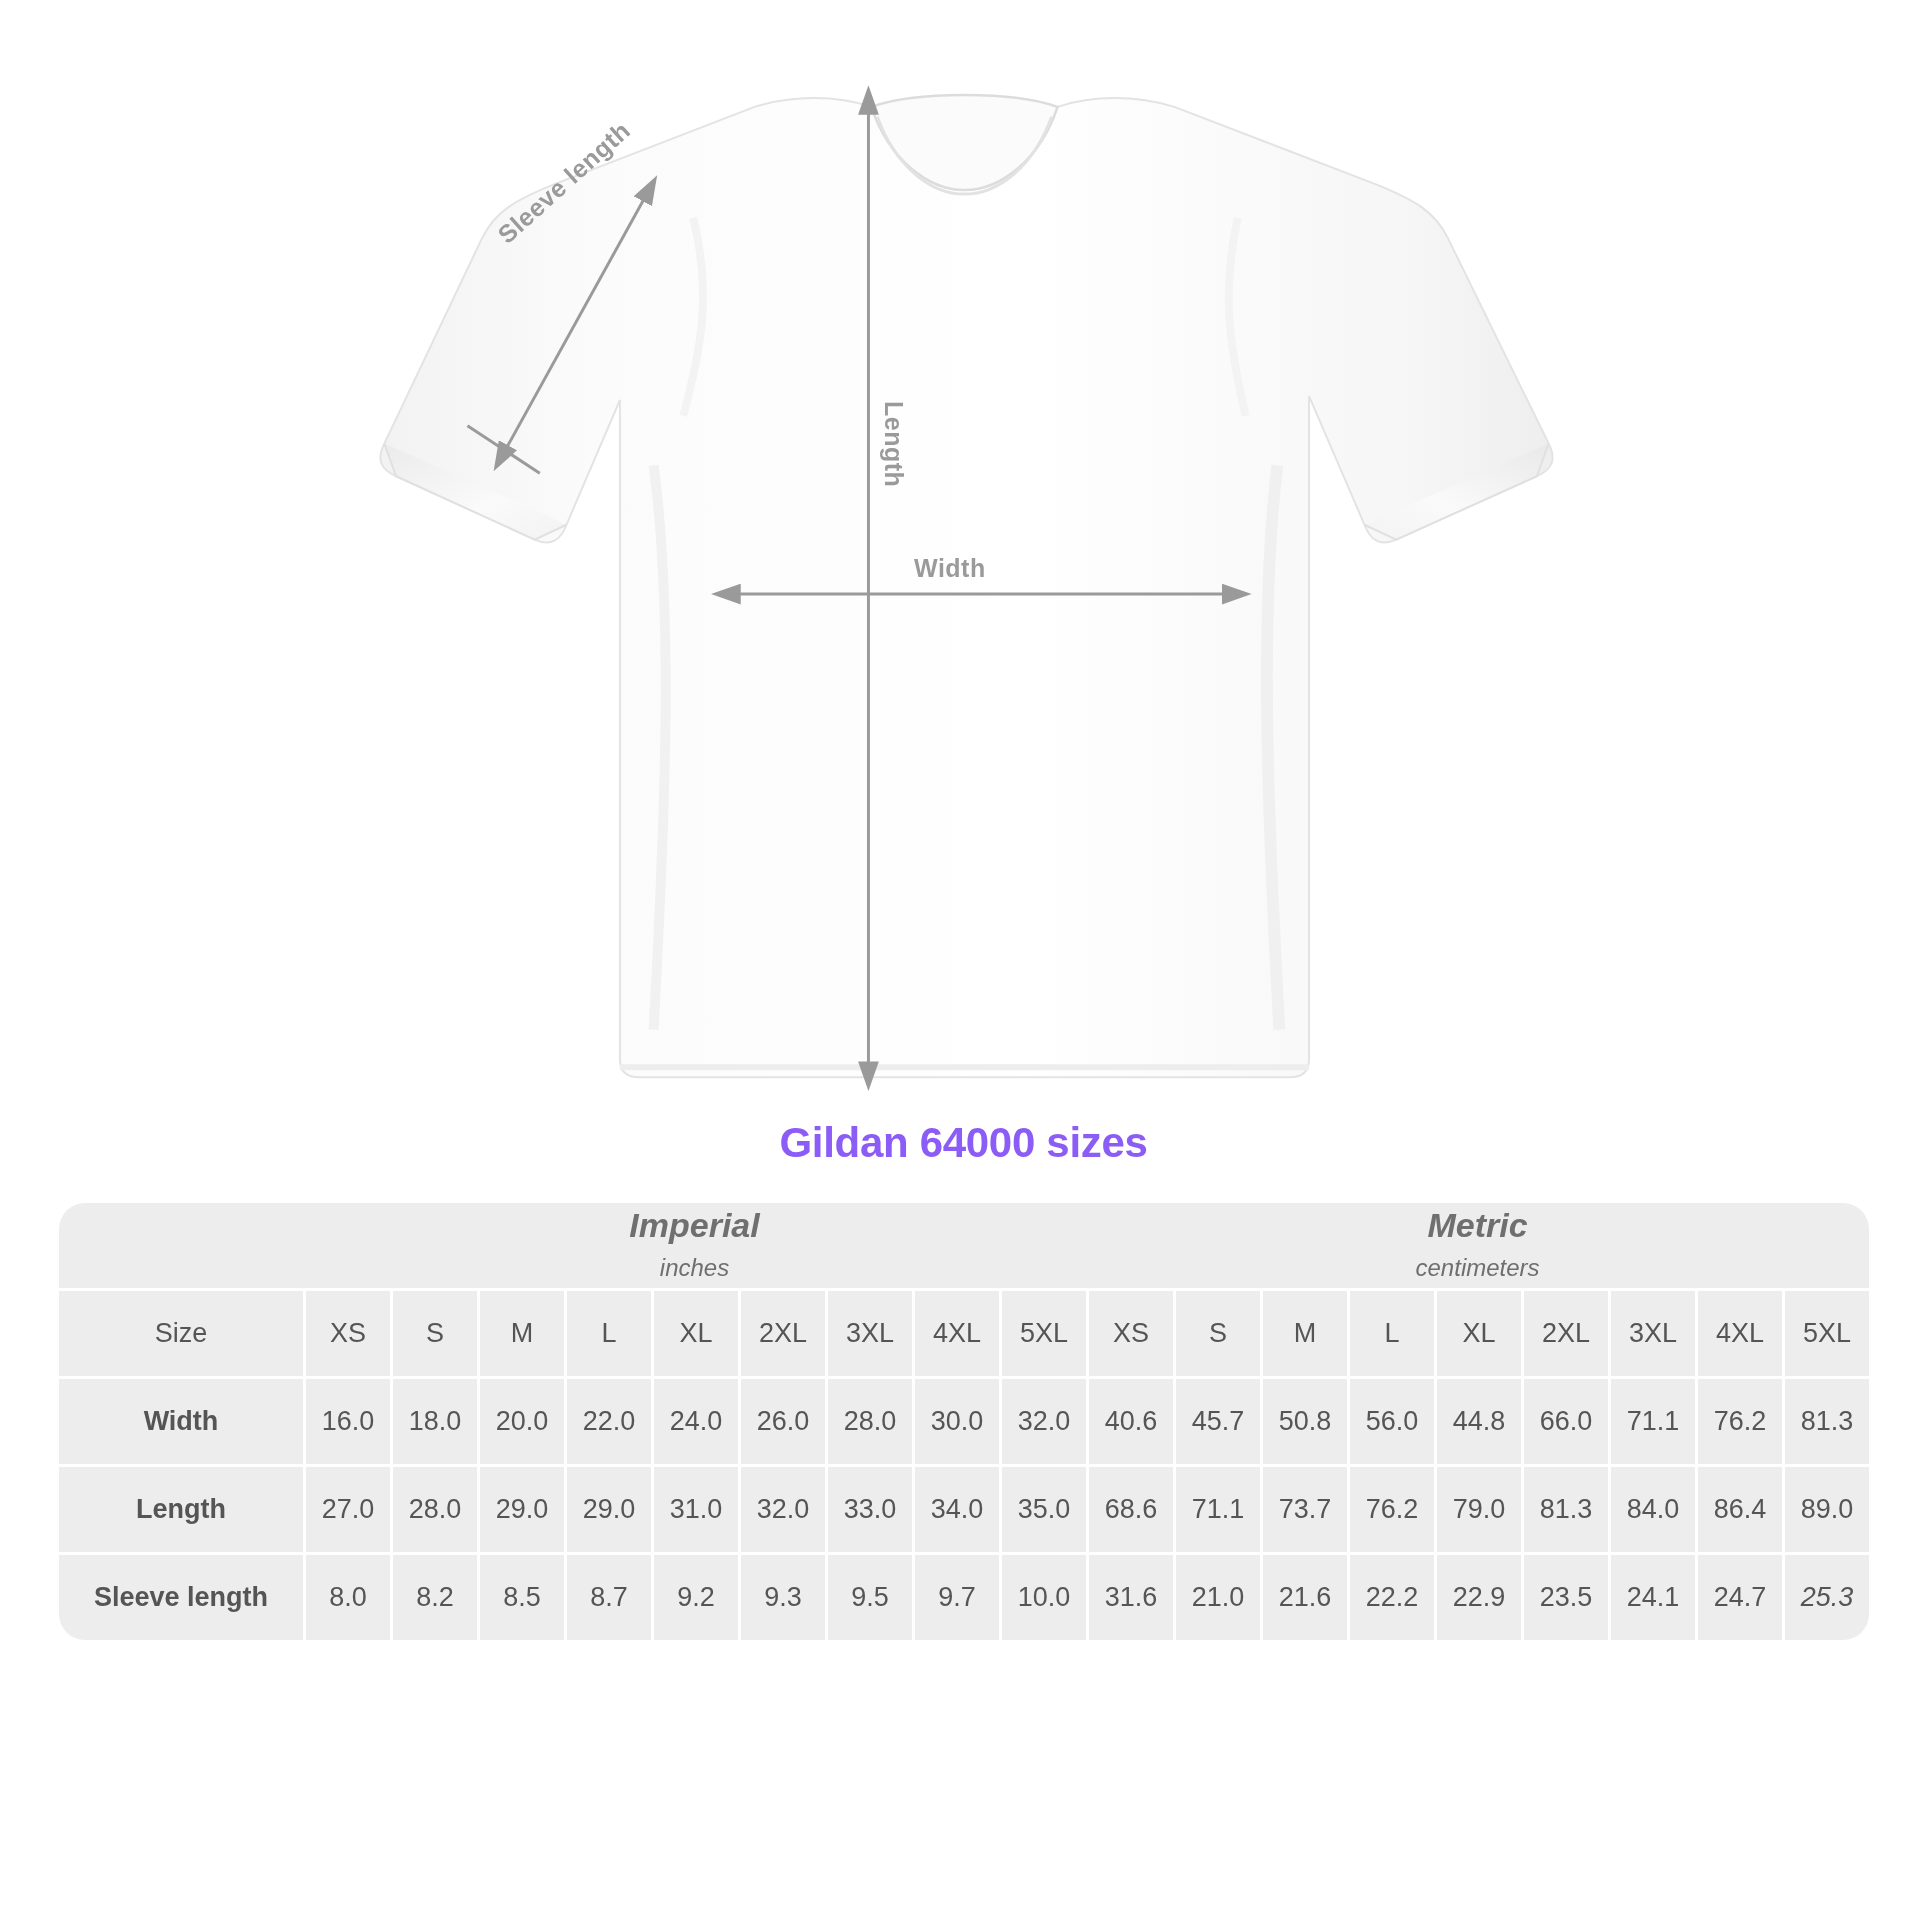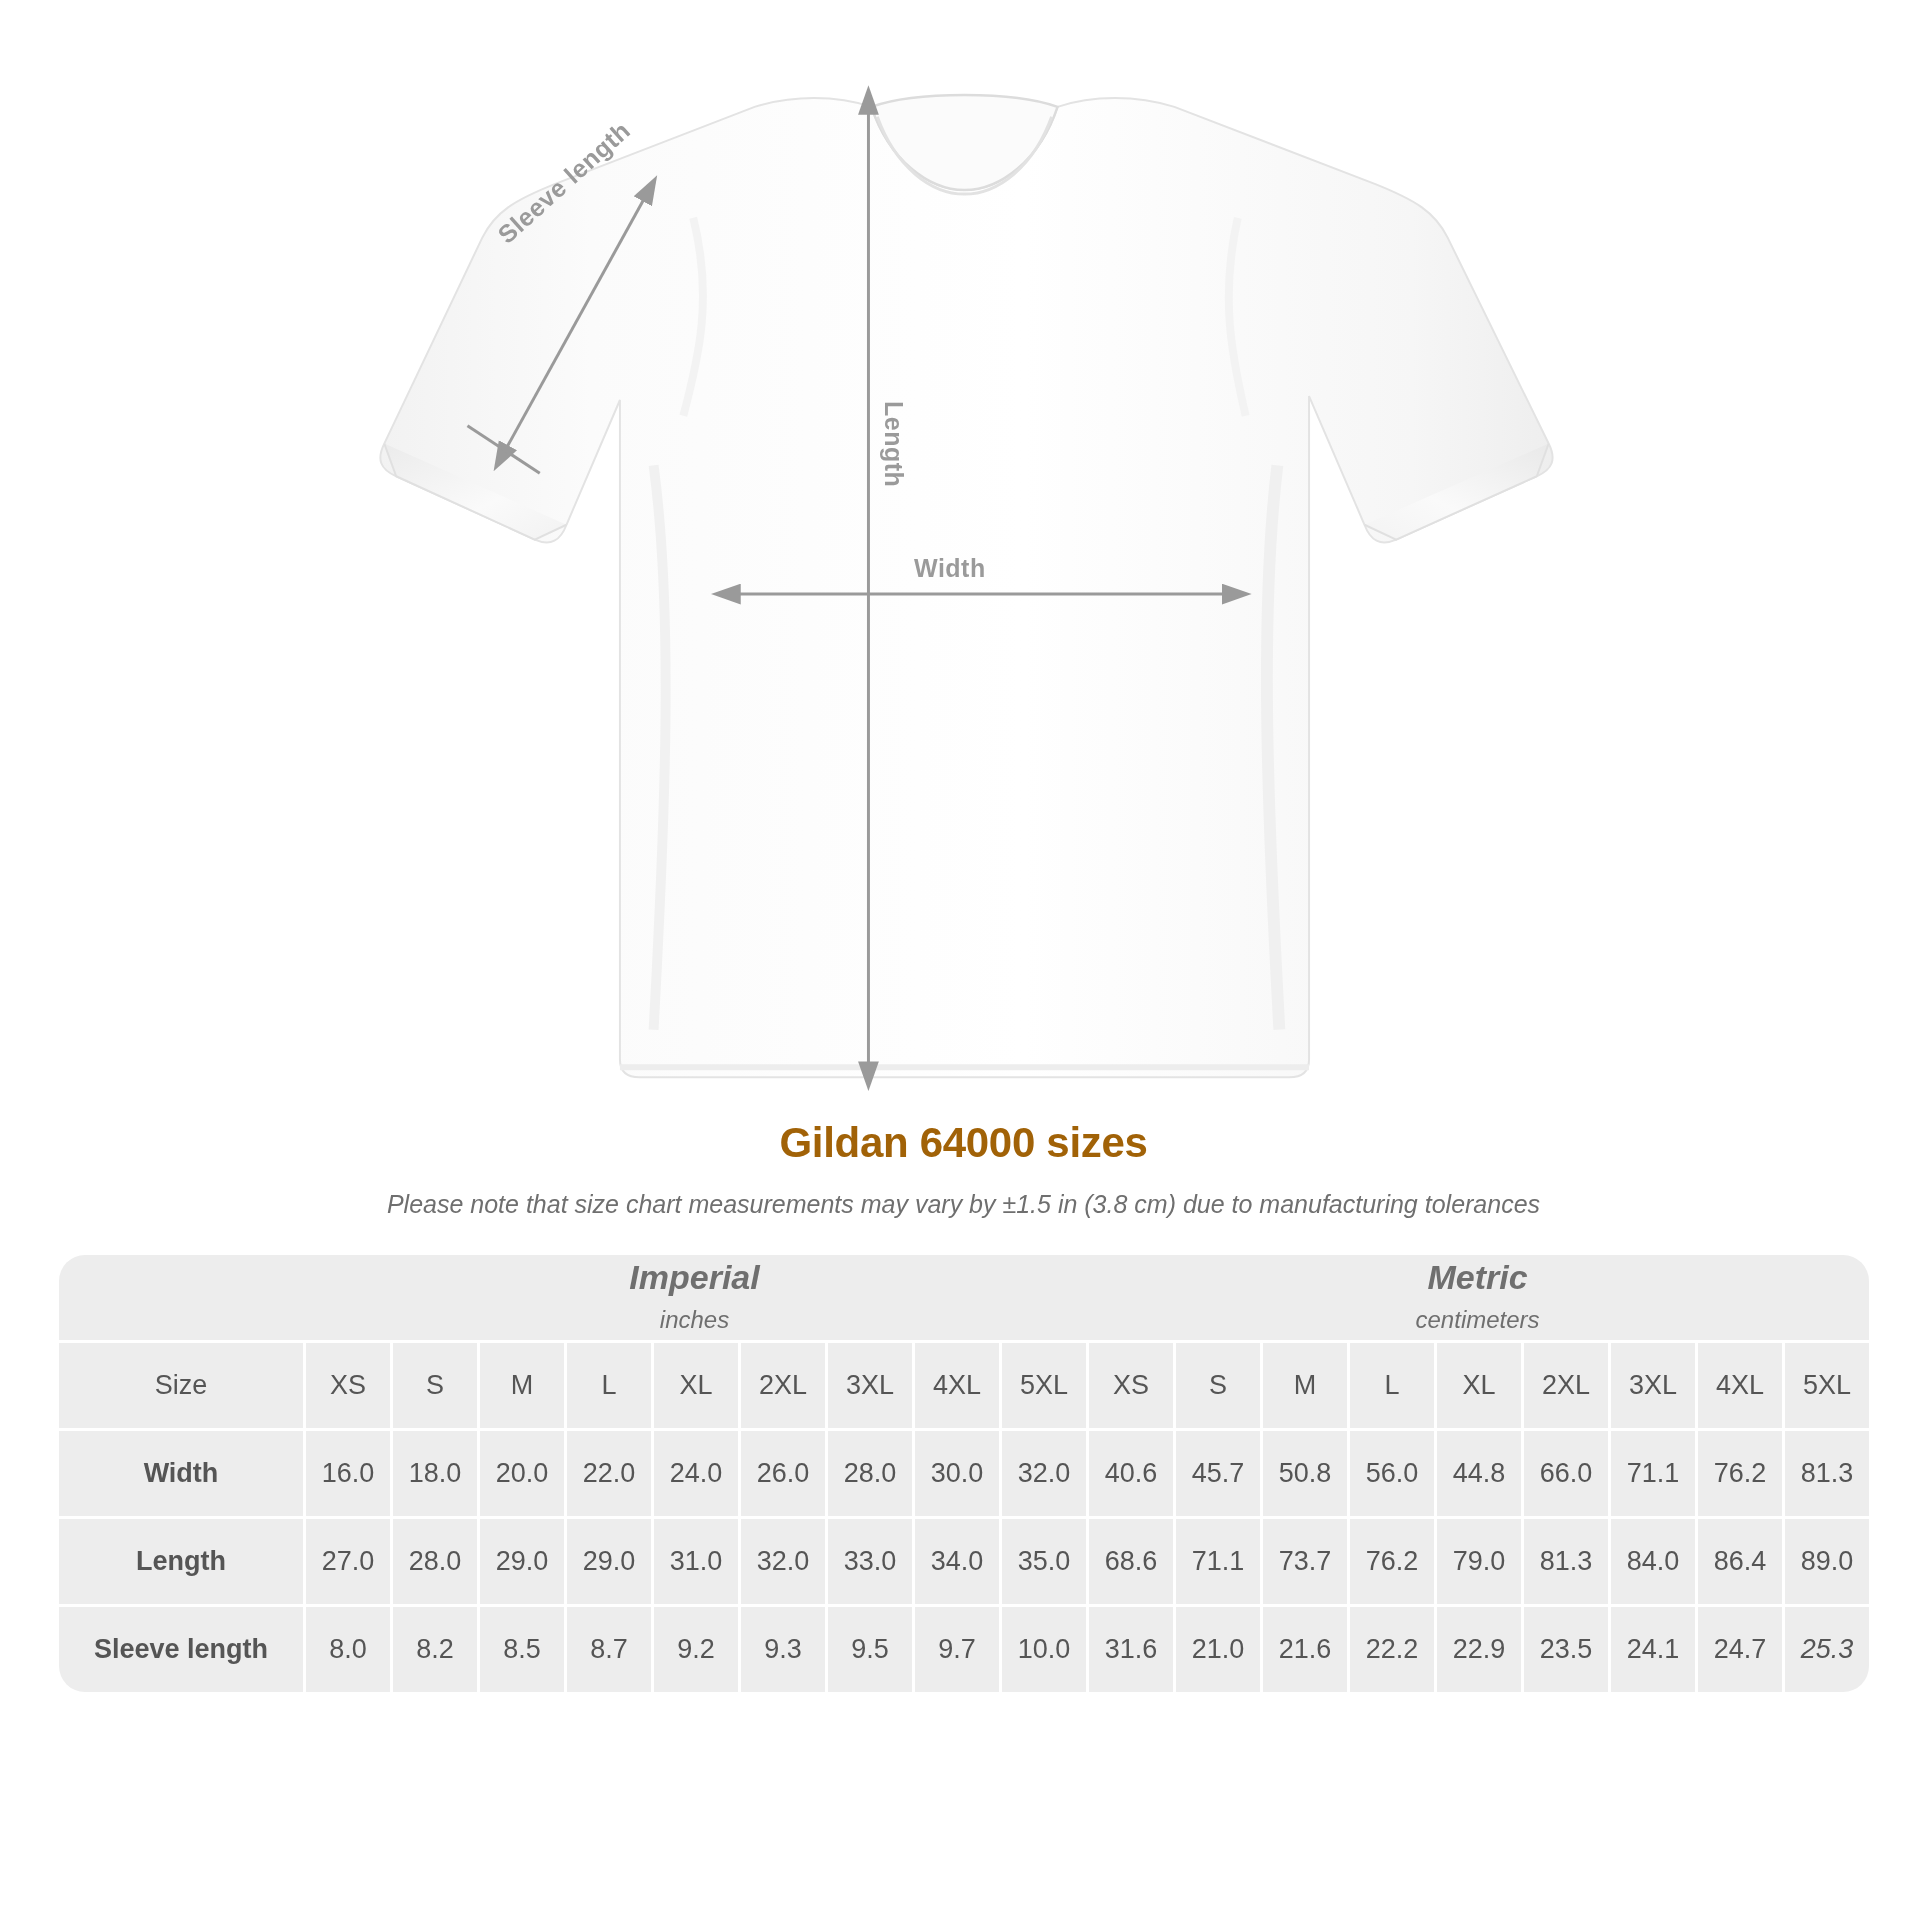--- a/index.html
+++ b/index.html
@@ -60,21 +60,21 @@
   }
 
   
   .title-block {
     text-align: center;
     margin-top: 20px;
   }
   .chart-title {
     font-size: 42px;
     font-weight: bold;
-    color: #a16207;
+    color: #8b5cf6;
     margin: 0;
     letter-spacing: -0.3px;
   }
   .chart-note {
     font-size: 25px;
     font-style: italic;
     color: #6f6f6f;
     margin-top: 23px;
   }
 
@@ -218,21 +218,20 @@
       </g>
     </svg>
 
     <div class="dim-label label-sleeve">Sleeve length</div>
     <div class="dim-label vertical label-length">Length</div>
     <div class="dim-label label-width">Width</div>
   </div>
 
   <div class="title-block">
     <h1 class="chart-title">Gildan 64000 sizes</h1>
-    <div class="chart-note">Please note that size chart measurements may vary by ±1.5 in (3.8 cm) due to manufacturing tolerances</div>
   </div>
 
   <div class="table-wrap">
     <table class="size-table">
       <colgroup>
         <col style="width:244px">
         <col span="18" style="width:87px">
       </colgroup>
       <tbody>
         <tr>

